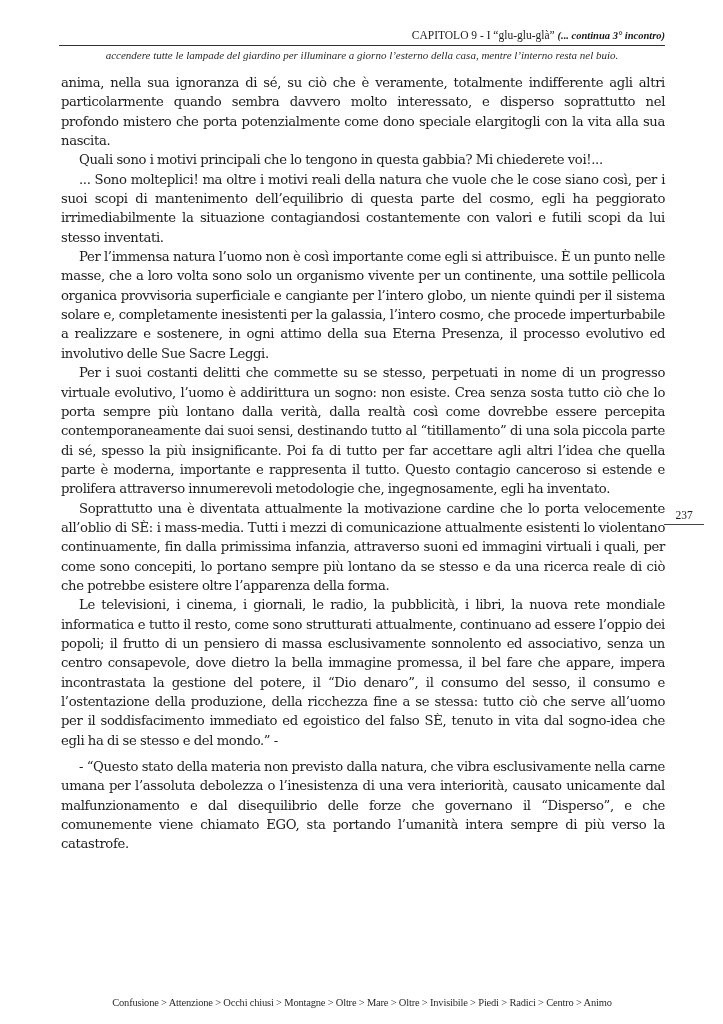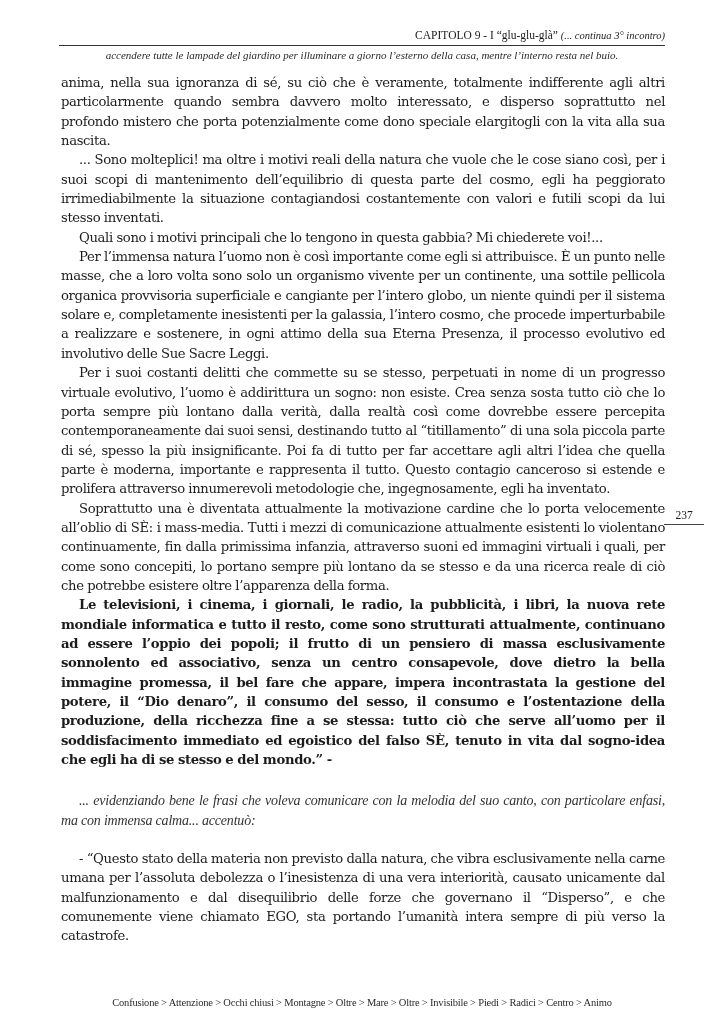--- a/index.html
+++ b/index.html
@@ -5,37 +5,37 @@
   html, body { margin: 0; padding: 0; background: #ffffff; }
   body { width: 723px; height: 1024px; position: relative; overflow: hidden; color: #1c1c1c; }
   .page { position: absolute; left: 0; top: 0; width: 723px; height: 1024px; }
 
   .running-head {
     position: absolute; left: 59px; top: 28px; width: 606px;
     text-align: right; font-family: "Liberation Serif", "DejaVu Serif", serif;
     font-size: 11.5px; line-height: 14px; color: #1a1a1a;
     border-bottom: 1.3px solid #333; padding-bottom: 2px;
   }
-  .running-head .ital { font-style: italic; font-size: 10.5px; }
+  .running-head .ital { font-style: italic; font-size: 10.5px; font-weight: bold; }
 
   .epigraph {
     position: absolute; left: 59px; top: 48px; width: 606px; text-align: center;
     font-family: "Liberation Serif", "DejaVu Serif", serif; font-style: italic;
     font-size: 11px; line-height: 15.5px; color: #2a2a2a;
   }
 
   .body-text {
     position: absolute; left: 61px; top: 73px; width: 604px;
     font-family: "DejaVu Serif", "Liberation Serif", serif;
     font-size: 13.2px; line-height: 19.35px; color: #1c1c1c;
     text-align: justify; letter-spacing: -0.35px; word-spacing: -0.3px;
   }
   .body-text p { margin: 0; text-indent: 18px; }
   .body-text p.noindent { text-indent: 0; }
-  .body-text p.gap-after { margin-bottom: 22px; font-weight: bold; }
+  .body-text p.gap-after { margin-bottom: 7px; }
   .body-text p.italic-note {
     font-family: "Liberation Serif", "DejaVu Serif", serif; font-style: italic;
     font-size: 14px; letter-spacing: -0.2px; word-spacing: 0; color: #333;
     line-height: 19.35px; margin-bottom: 19px;
   }
 
   .page-number {
     position: absolute; left: 664px; top: 509px; width: 40px;
     font-family: "Liberation Serif", "DejaVu Serif", serif; font-size: 11.5px;
     text-align: center; color: #1a1a1a; border-bottom: 1.3px solid #444; padding-bottom: 3px;
@@ -56,27 +56,26 @@
     <span>CAPITOLO 9 - I “glu-glu-glà”</span>
     <span class="ital">(... continua 3° incontro)</span>
   </div>
 
   <div class="epigraph">
     <div>accendere tutte le lampade del giardino per illuminare a giorno l’esterno della casa, mentre l’interno resta nel buio.</div>
   </div>
 
   <div class="body-text">
     <p class="noindent">anima, nella sua ignoranza di sé, su ciò che è veramente, totalmente indifferente agli altri particolarmente quando sembra davvero molto interessato, e disperso soprattutto nel profondo mistero che porta potenzialmente come dono speciale elargitogli con la vita alla sua nascita.</p>
+    <p>Quali sono i motivi principali che lo tengono in questa gabbia? Mi chiederete voi!...</p>
     <p>... Sono molteplici! ma oltre i motivi reali della natura che vuole che le cose siano così, per i suoi scopi di mantenimento dell’equilibrio di questa parte del cosmo, egli ha peggiorato irrimediabilmente la situazione contagiandosi costantemente con valori e futili scopi da lui stesso inventati.</p>
-    <p>Quali sono i motivi principali che lo tengono in questa gabbia? Mi chiederete voi!...</p>
     <p>Per l’immensa natura l’uomo non è così importante come egli si attribuisce. È un punto nelle masse, che a loro volta sono solo un organismo vivente per un continente, una sottile pellicola organica provvisoria superficiale e cangiante per l’intero globo, un niente quindi per il sistema solare e, completamente inesistenti per la galassia, l’intero cosmo, che procede imperturbabile a realizzare e sostenere, in ogni attimo della sua Eterna Presenza, il processo evolutivo ed involutivo delle Sue Sacre Leggi.</p>
     <p>Per i suoi costanti delitti che commette su se stesso, perpetuati in nome di un progresso virtuale evolutivo, l’uomo è addirittura un sogno: non esiste. Crea senza sosta tutto ciò che lo porta sempre più lontano dalla verità, dalla realtà così come dovrebbe essere percepita contemporaneamente dai suoi sensi, destinando tutto al “titillamento” di una sola piccola parte di sé, spesso la più insignificante. Poi fa di tutto per far accettare agli altri l’idea che quella parte è moderna, importante e rappresenta il tutto. Questo contagio canceroso si estende e prolifera attraverso innumerevoli metodologie che, ingegnosamente, egli ha inventato.</p>
     <p>Soprattutto una è diventata attualmente la motivazione cardine che lo porta velocemente all’oblio di SÈ: i mass-media. Tutti i mezzi di comunicazione attualmente esistenti lo violentano continuamente, fin dalla primissima infanzia, attraverso suoni ed immagini virtuali i quali, per come sono concepiti, lo portano sempre più lontano da se stesso e da una ricerca reale di ciò che potrebbe esistere oltre l’apparenza della forma.</p>
     <p class="gap-after">Le televisioni, i cinema, i giornali, le radio, la pubblicità, i libri, la nuova rete mondiale informatica e tutto il resto, come sono strutturati attualmente, continuano ad essere l’oppio dei popoli; il frutto di un pensiero di massa esclusivamente sonnolento ed associativo, senza un centro consapevole, dove dietro la bella immagine promessa, il bel fare che appare, impera incontrastata la gestione del potere, il “Dio denaro”, il consumo del sesso, il consumo e l’ostentazione della produzione, della ricchezza fine a se stessa: tutto ciò che serve all’uomo per il soddisfacimento immediato ed egoistico del falso SÈ, tenuto in vita dal sogno-idea che egli ha di se stesso e del mondo.” -</p>
-    <p class="italic-note">... evidenziando bene le frasi che voleva comunicare con la melodia del suo canto, con particolare enfasi, ma con immensa calma... accentuò:</p>
     <p>- “Questo stato della materia non previsto dalla natura, che vibra esclusivamente nella carne umana per l’assoluta debolezza o l’inesistenza di una vera interiorità, causato unicamente dal malfunzionamento e dal disequilibrio delle forze che governano il “Disperso”, e che comunemente viene chiamato EGO, sta portando l’umanità intera sempre di più verso la catastrofe.</p>
   </div>
 
   <div class="page-number">237</div>
 
   <div class="footer-trail">Confusione &gt; Attenzione &gt; Occhi chiusi &gt; Montagne &gt; Oltre &gt; Mare &gt; Oltre &gt; Invisibile &gt; Piedi &gt; Radici &gt; Centro &gt; Animo</div>
 
 </div>
 
 </body></html>

